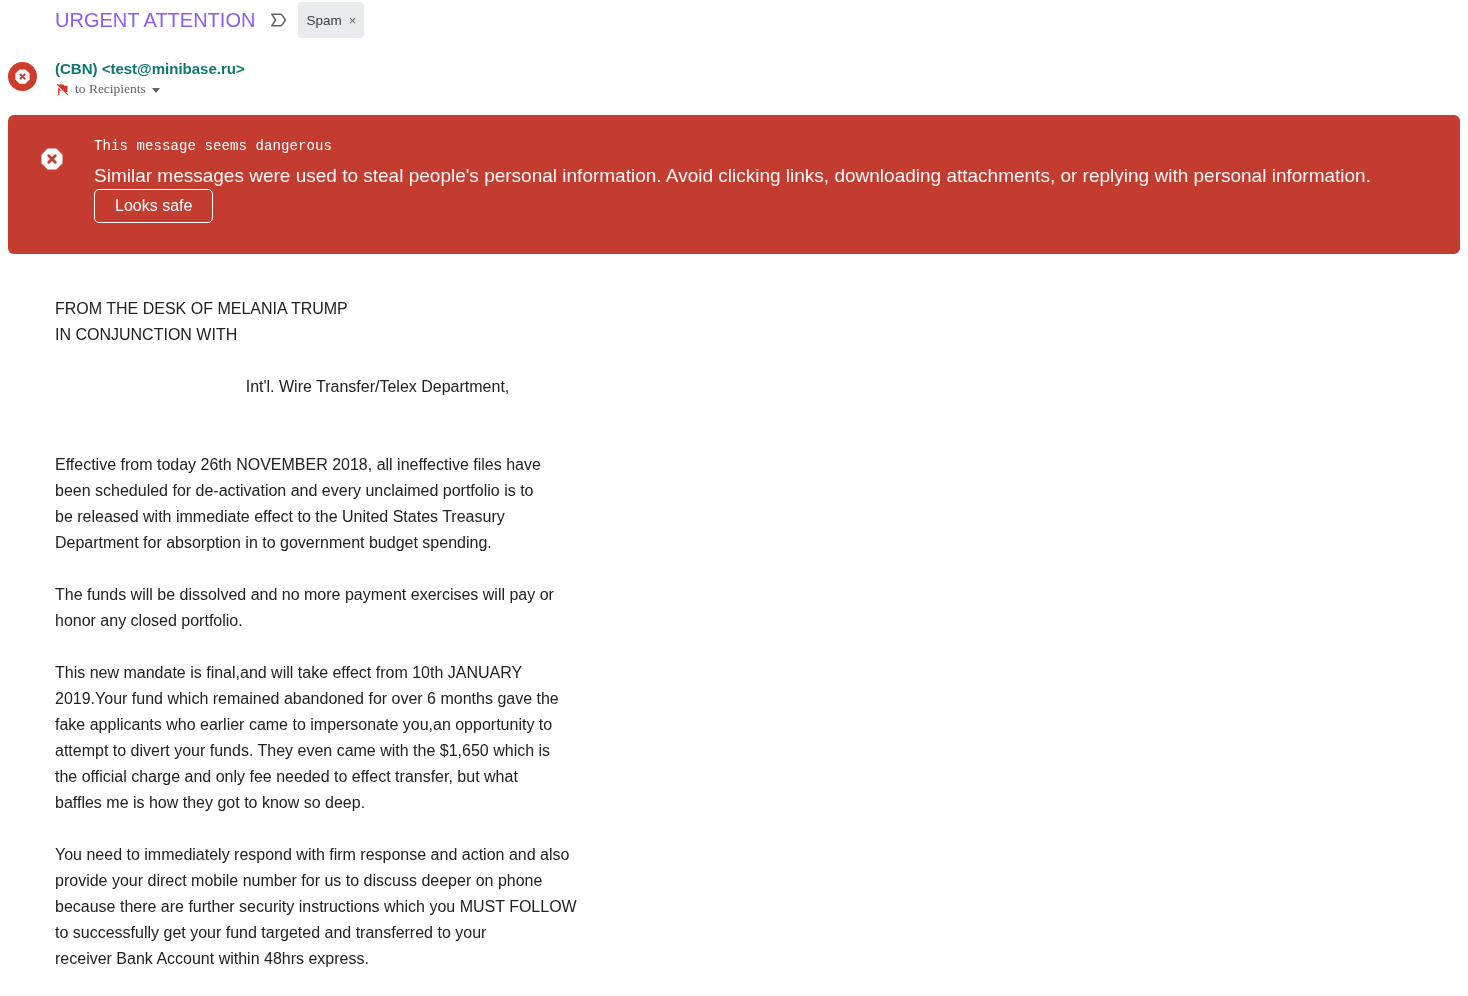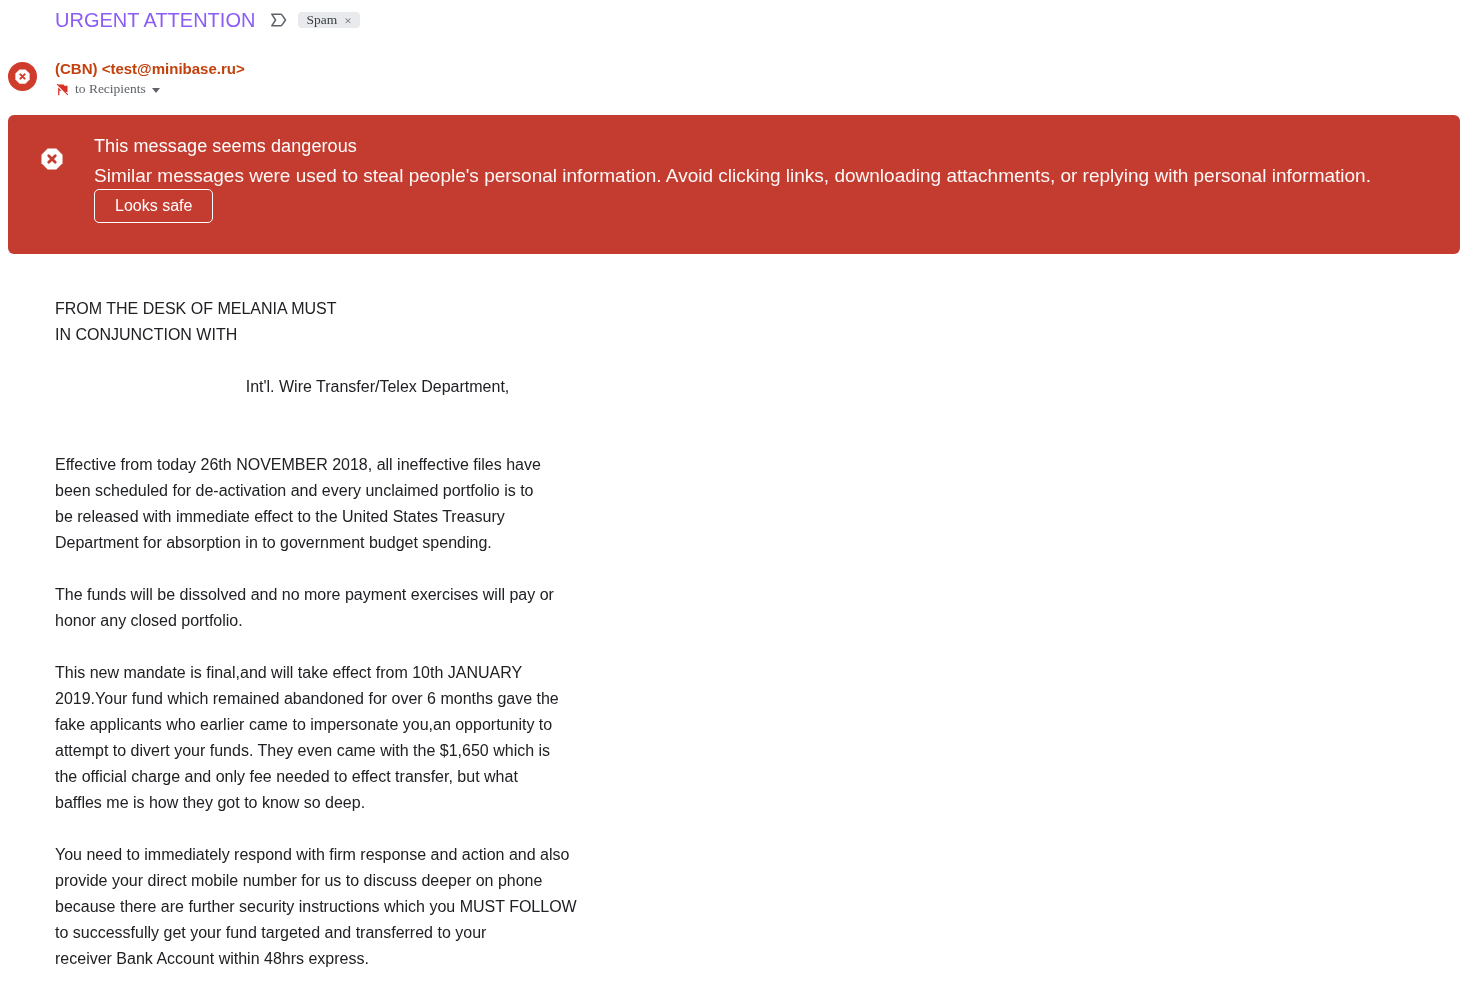--- a/index.html
+++ b/index.html
@@ -27,24 +27,24 @@
   .label-important {
     margin-left: 13px;
     width: 20px; height: 20px;
     display: inline-flex; align-items: center; justify-content: center;
     cursor: pointer;
   }
   .chip {
     margin-left: 10px;
     background: #e8eaed;
     border-radius: 4px;
-    height: 16px;
+    height: 36px;
     display: inline-flex; align-items: center;
     padding: 0 8px;
-    font-size: 13.5px; color: #3c4043; font-family: Liberation Serif, serif;
+    font-size: 13.5px; color: #3c4043;
   }
   .chip-x {
     margin-left: 7px;
     font-size: 13px; color: #5f6368;
     cursor: pointer; line-height: 1;
   }
 
   
   .sender-row {
     display: flex;
@@ -56,21 +56,21 @@
     border-radius: 50%;
     background: #cf3c2c;
     display: flex; align-items: center; justify-content: center;
     flex: 0 0 29px;
     margin-top: 2px;
     cursor: pointer;
   }
   .sender-meta { margin-left: 18px; }
   .sender-name {
     font-size: 15px; font-weight: 700;
-    color: #c2410c; line-height: 18px; text-align: right;
+    color: #0f766e; line-height: 18px; text-align: right;
   }
   .to-line {
     display: flex; align-items: center;
     margin-top: 3px;
     font-size: 13.5px; color: #5f6368;
     cursor: pointer;
     font-family: Liberation Serif, serif;
   }
   .to-line .flag-icon { margin-right: 5px; display: inline-flex; }
   .caret {
@@ -91,23 +91,24 @@
     display: flex;
     padding: 20px 24px 0 30px;
   }
   .warning-icon {
     width: 28px; height: 28px;
     margin-top: 10px;
     flex: 0 0 28px;
   }
   .warning-content { margin-left: 28px; }
   .warning-title {
-    font-size: 18px; font-weight: 500;
+    font-size: 14px; font-weight: 500;
     line-height: 22px;
     letter-spacing: 0.1px;
+    font-family: Liberation Mono, monospace;
   }
   .warning-text {
     margin-top: 9px;
     font-size: 19px; line-height: 20px;
     color: rgba(255,255,255,0.96);
   }
   .looks-safe {
     margin-top: 3px;
     background: transparent;
     border: 1px solid #ffffff;
@@ -185,21 +186,21 @@
       </svg>
     </div>
     <div class="warning-content">
       <div class="warning-title">This message seems dangerous</div>
       <div class="warning-text">Similar messages were used to steal people's personal information. Avoid clicking links, downloading attachments, or replying with personal information.</div>
       <button class="looks-safe">Looks safe</button>
     </div>
   </div>
 
   <div class="email-body">
-    <p>FROM THE DESK OF MELANIA MUST
+    <p>FROM THE DESK OF MELANIA TRUMP
 IN CONJUNCTION WITH</p>
     <p class="wide-gap">Int'l. Wire Transfer/Telex Department,</p>
     <p>Effective from today 26th NOVEMBER 2018, all ineffective files have
 been scheduled for de-activation and every unclaimed portfolio is to
 be released with immediate effect to the United States Treasury
 Department for absorption in to government budget spending.</p>
     <p>The funds will be dissolved and no more payment exercises will pay or
 honor any closed portfolio.</p>
     <p>This new mandate is final,and will take effect from 10th JANUARY
 2019.Your fund which remained abandoned for over 6 months gave the

